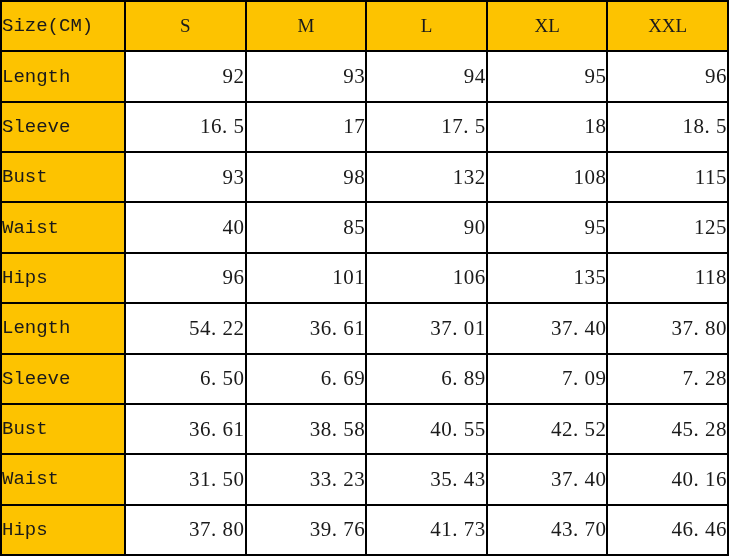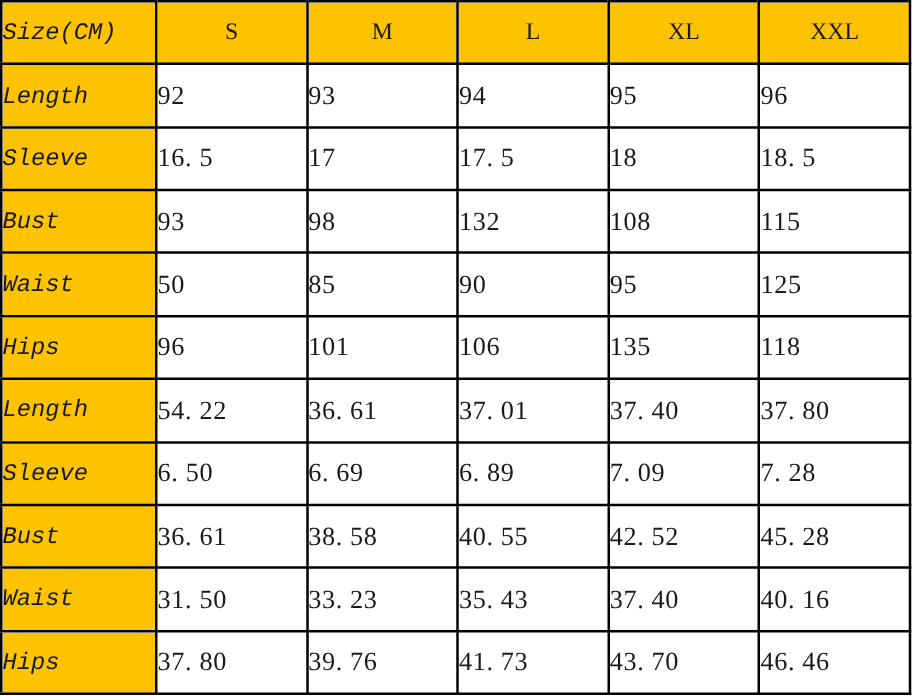--- a/index.html
+++ b/index.html
@@ -39,35 +39,34 @@
   }
 
   
   .cell-rowlabel {
     background: #fdc300;
     text-align: left;
     padding-left: 7px;
     font-family: "Liberation Mono", "DejaVu Sans Mono", monospace;
     font-size: 19px;
     letter-spacing: 0px;
-    font-style: italic;
   }
 
   
   .cell-sizehead {
     background: #fdc300;
     text-align: center;
     font-family: "Liberation Serif", "DejaVu Serif", serif;
     font-size: 19px;
   }
 
   
   .cell-value {
     background: #ffffff;
-    text-align: left;
+    text-align: right;
     font-family: "Liberation Serif", "DejaVu Serif", serif;
     font-size: 21px;
     letter-spacing: 0.5px;
   }
 </style>
 </head>
 <body>
 
 <table id="size-chart">
   <colgroup>
@@ -106,21 +105,21 @@
       <tr>
         <td class="cell-rowlabel">Bust</td>
         <td class="cell-value">93</td>
         <td class="cell-value">98</td>
         <td class="cell-value">132</td>
         <td class="cell-value">108</td>
         <td class="cell-value">115</td>
       </tr>
       <tr>
         <td class="cell-rowlabel">Waist</td>
-        <td class="cell-value">50</td>
+        <td class="cell-value">40</td>
         <td class="cell-value">85</td>
         <td class="cell-value">90</td>
         <td class="cell-value">95</td>
         <td class="cell-value">125</td>
       </tr>
       <tr>
         <td class="cell-rowlabel">Hips</td>
         <td class="cell-value">96</td>
         <td class="cell-value">101</td>
         <td class="cell-value">106</td>

